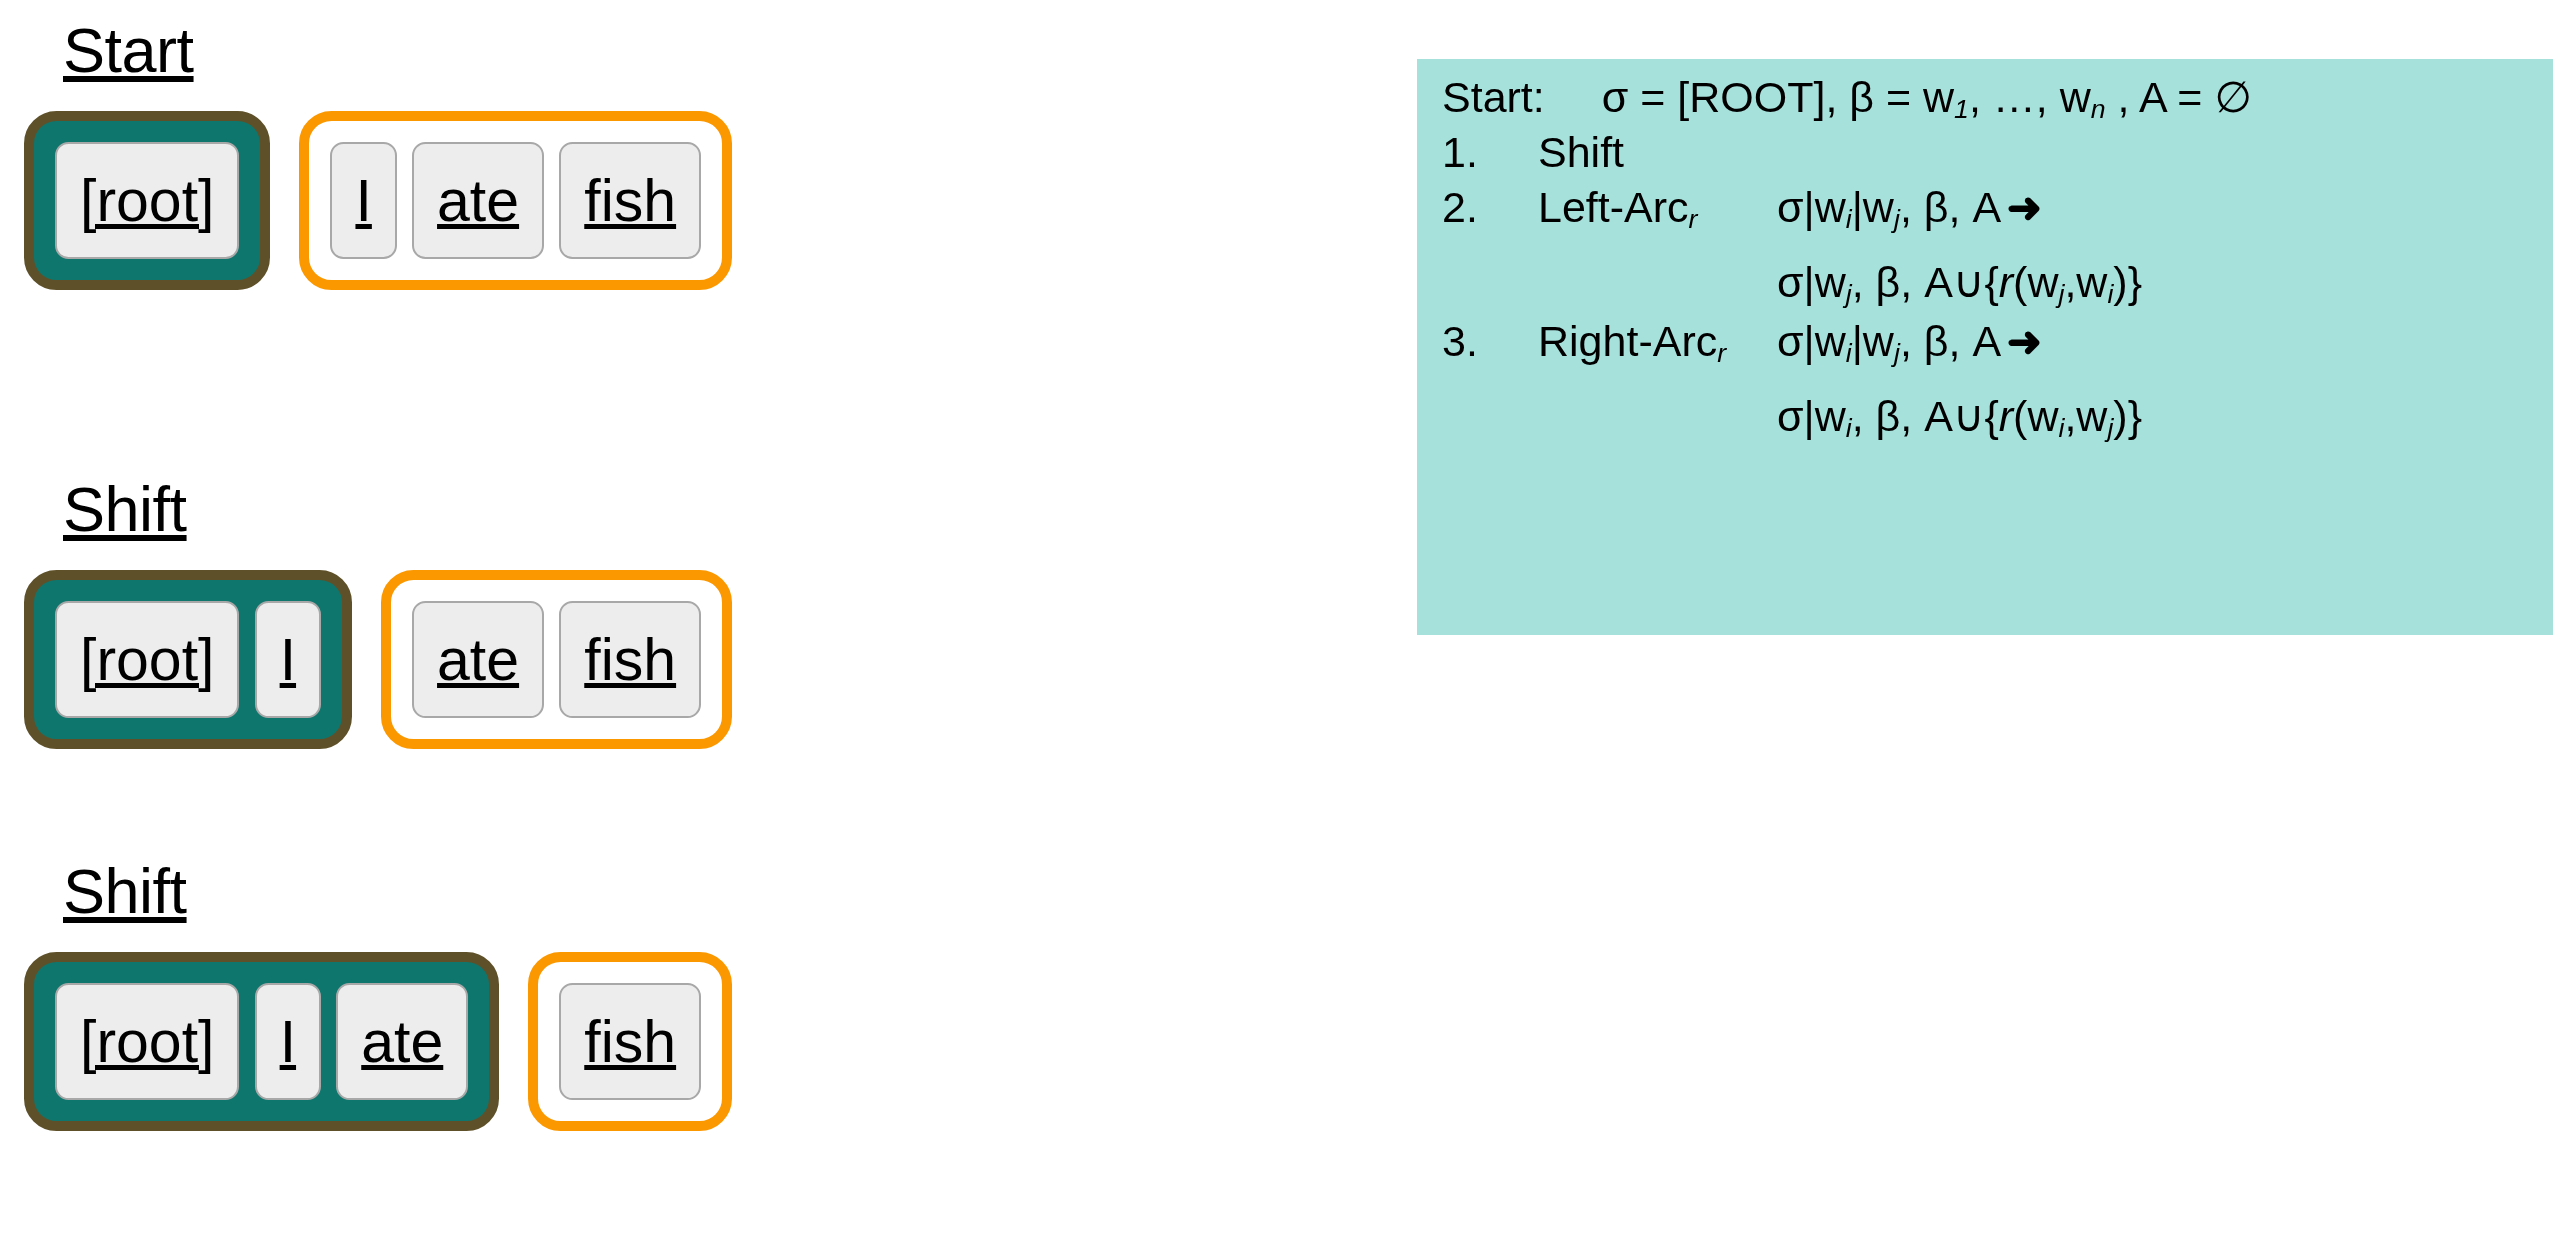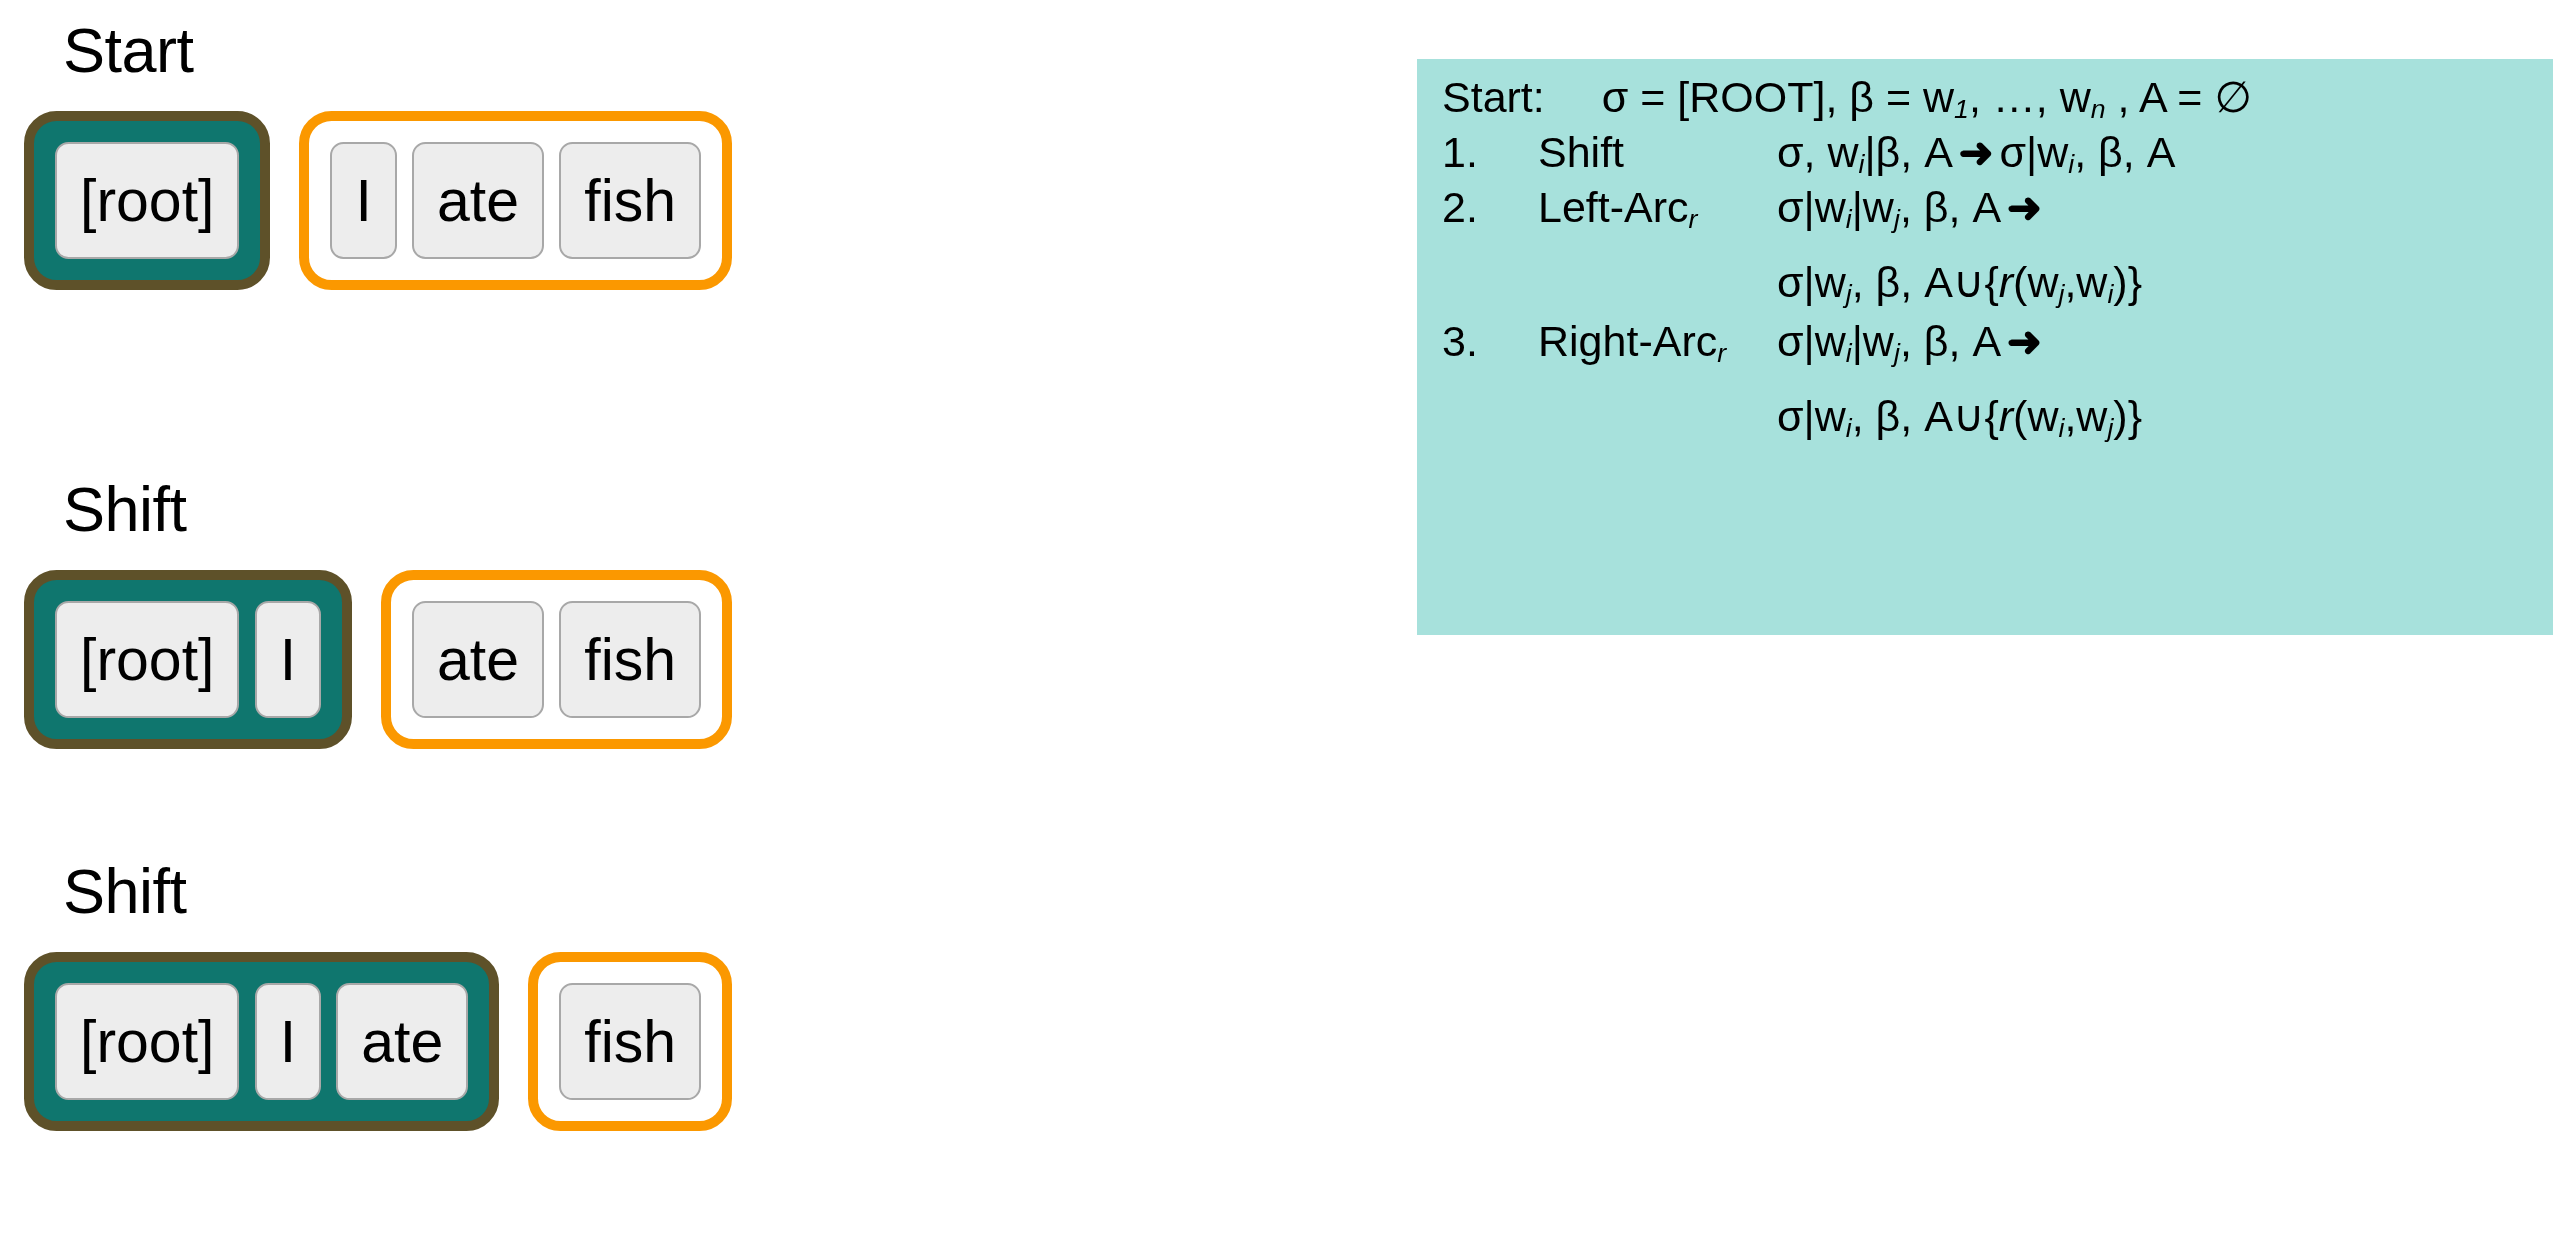--- a/index.html
+++ b/index.html
@@ -21,20 +21,21 @@
     left: 0;
     top: 0;
     width: 1396px;
     height: 1258px;
   }
 
   .state-block {
     position: absolute;
     left: 0;
     width: 1396px;
+    text-decoration: underline;
   }
   .state-block.s0 { top: 19px; }
   .state-block.s1 { top: 478px; }
   .state-block.s2 { top: 860px; }
 
   .state-label {
     font-size: 63px;
     line-height: 1.0;
     color: #000000;
     margin-left: 63px;
@@ -187,21 +188,20 @@
 <div id="legend-panel">
 
   <div class="legend-line">
     <span class="lg-head">Start:</span>
     <span><span class="upright">σ = [ROOT], β = w</span><span class="sub">1</span><span>, …, w</span><span class="sub">n</span><span> , A = ∅</span></span>
   </div>
 
   <div class="legend-line">
     <span class="lg-num">1.</span>
     <span class="lg-name">Shift</span>
-    <span class="lg-cfg"><span>σ, w</span><span class="sub">i</span><span>|β, A</span><span class="arrow-glyph">➜</span><span>σ|w</span><span class="sub">i</span><span>, β, A</span></span>
   </div>
 
   <div class="legend-line">
     <span class="lg-num">2.</span>
     <span class="lg-name"><span>Left-Arc</span><span class="sub">r</span></span>
     <span class="lg-cfg"><span>σ|w</span><span class="sub">i</span><span>|w</span><span class="sub">j</span><span>, β, A</span><span class="arrow-glyph">➜</span></span>
   </div>
   <div class="legend-line tall">
     <span class="lg-indent"></span>
     <span class="lg-cfg"><span>σ|w</span><span class="sub">j</span><span>, β, A∪{</span><span class="mvar">r</span><span>(w</span><span class="sub">j</span><span>,w</span><span class="sub">i</span><span>)}</span></span>

